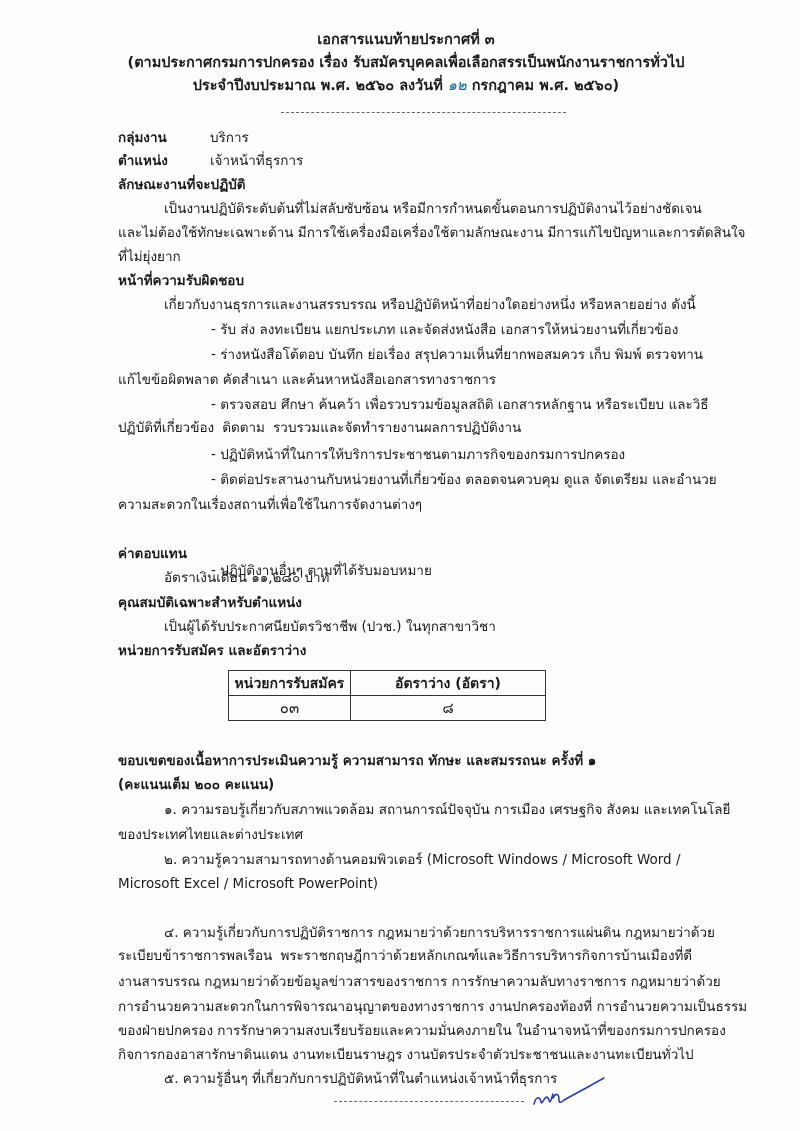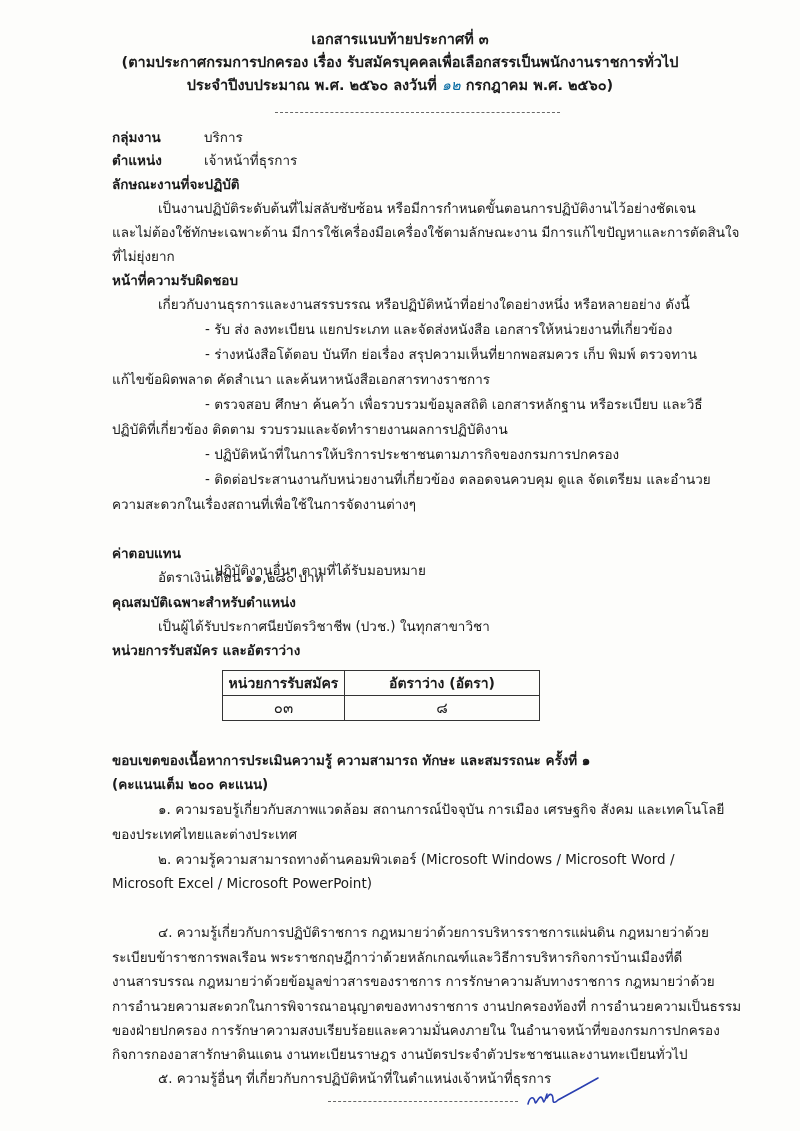--- a/index.html
+++ b/index.html
@@ -1,21 +1,21 @@
 <!DOCTYPE html>
 <html><head>
   <meta charset="utf-8">
   <style>
     html, body { margin: 0; padding: 0; }
     body {
       width: 800px; height: 1131px; background: #fdfdfb; overflow: hidden;
       position: relative; color: #1a1a1a;
       font-family: "DejaVu Sans", "Liberation Sans", sans-serif;
     }
-    .page { position: absolute; left: 0; top: 0; width: 664px; height: 1131px; }
+    .page { position: absolute; left: 6px; top: 0; width: 664px; height: 1131px; }
     .line { position: absolute; white-space: nowrap; font-size: 13.5px; line-height: 18px; }
     .b { font-weight: bold; }
     .c { text-align: center; left: 0; width: 800px; }
     .hdr { font-size: 14.5px; font-weight: bold; }
     .blue { color: #0369a1; font-weight: normal; font-style: italic; }
     .dash { position: absolute; border-top: 1px dashed #666; height: 0; }
     .lbl { display: inline-block; width: 92px; font-weight: bold; }
     table.t { position: absolute; left: 222px; top: 670px; width: 318px; border-collapse: collapse; }
     table.t th, table.t td { border: 1px solid #333; text-align: center; font-size: 15px; height: 24px; padding: 0; }
     table.t th { font-weight: bold; font-size: 14px; }
@@ -47,21 +47,21 @@
   <div class="line" style="left:158px; top:199px;">เป็นงานปฏิบัติระดับต้นที่ไม่สลับซับซ้อน หรือมีการกำหนดขั้นตอนการปฏิบัติงานไว้อย่างชัดเจน</div>
   <div class="line" style="left:112px; top:223px;">และไม่ต้องใช้ทักษะเฉพาะด้าน มีการใช้เครื่องมือเครื่องใช้ตามลักษณะงาน มีการแก้ไขปัญหาและการตัดสินใจ</div>
   <div class="line" style="left:112px; top:247px;">ที่ไม่ยุ่งยาก</div>
 
   <div class="line b" style="left:112px; top:271px;">หน้าที่ความรับผิดชอบ</div>
   <div class="line" style="left:158px; top:295px;">เกี่ยวกับงานธุรการและงานสรรบรรณ หรือปฏิบัติหน้าที่อย่างใดอย่างหนึ่ง หรือหลายอย่าง ดังนี้</div>
   <div class="line" style="left:205px; top:320px;">- รับ ส่ง ลงทะเบียน แยกประเภท และจัดส่งหนังสือ เอกสารให้หน่วยงานที่เกี่ยวข้อง</div>
   <div class="line" style="left:205px; top:345px;">- ร่างหนังสือโต้ตอบ บันทึก ย่อเรื่อง สรุปความเห็นที่ยากพอสมควร เก็บ พิมพ์ ตรวจทาน</div>
   <div class="line" style="left:112px; top:370px;">แก้ไขข้อผิดพลาด คัดสำเนา และค้นหาหนังสือเอกสารทางราชการ</div>
   <div class="line" style="left:205px; top:395px;">- ตรวจสอบ ศึกษา ค้นคว้า เพื่อรวบรวมข้อมูลสถิติ เอกสารหลักฐาน หรือระเบียบ และวิธี</div>
-  <div class="line" style="left:112px; top:420px;">ปฏิบัติที่เกี่ยวข้อง ติดตาม รวบรวมและจัดทำรายงานผลการปฏิบัติงาน</div>
+  <div class="line" style="left:112px; top:420px;font-family:Liberation Mono, monospace;">ปฏิบัติที่เกี่ยวข้อง ติดตาม รวบรวมและจัดทำรายงานผลการปฏิบัติงาน</div>
   <div class="line" style="left:205px; top:445px;">- ปฏิบัติหน้าที่ในการให้บริการประชาชนตามภารกิจของกรมการปกครอง</div>
   <div class="line" style="left:205px; top:470px;">- ติดต่อประสานงานกับหน่วยงานที่เกี่ยวข้อง ตลอดจนควบคุม ดูแล จัดเตรียม และอำนวย</div>
   <div class="line" style="left:112px; top:495px;">ความสะดวกในเรื่องสถานที่เพื่อใช้ในการจัดงานต่างๆ</div>
   <div class="line" style="left:205px; top:519px;margin-top:42px;">- ปฏิบัติงานอื่นๆ ตามที่ได้รับมอบหมาย</div>
 
   <div class="line b" style="left:112px; top:544px;">ค่าตอบแทน</div>
   <div class="line" style="left:158px; top:568px;">อัตราเงินเดือน ๑๑,๒๘๐ บาท</div>
 
   <div class="line b" style="left:112px; top:593px;">คุณสมบัติเฉพาะสำหรับตำแหน่ง</div>
   <div class="line" style="left:158px; top:617px;">เป็นผู้ได้รับประกาศนียบัตรวิชาชีพ (ปวช.) ในทุกสาขาวิชา</div>
@@ -82,21 +82,21 @@
     </tbody>
   </table>
 
   <div class="line b" style="left:112px; top:751px;">ขอบเขตของเนื้อหาการประเมินความรู้ ความสามารถ ทักษะ และสมรรถนะ ครั้งที่ ๑</div>
   <div class="line b" style="left:112px; top:775px;">(คะแนนเต็ม ๒๐๐ คะแนน)</div>
   <div class="line" style="left:158px; top:800px;">๑. ความรอบรู้เกี่ยวกับสภาพแวดล้อม สถานการณ์ปัจจุบัน การเมือง เศรษฐกิจ สังคม และเทคโนโลยี</div>
   <div class="line" style="left:112px; top:825px;">ของประเทศไทยและต่างประเทศ</div>
   <div class="line" style="left:158px; top:850px;">๒. ความรู้ความสามารถทางด้านคอมพิวเตอร์ (Microsoft Windows / Microsoft Word /</div>
   <div class="line" style="left:112px; top:874px;">Microsoft Excel / Microsoft PowerPoint)</div>
   <div class="line" style="left:158px; top:923px;">๔. ความรู้เกี่ยวกับการปฏิบัติราชการ กฎหมายว่าด้วยการบริหารราชการแผ่นดิน กฎหมายว่าด้วย</div>
-  <div class="line" style="left:112px; top:948px;">ระเบียบข้าราชการพลเรือน พระราชกฤษฎีกาว่าด้วยหลักเกณฑ์และวิธีการบริหารกิจการบ้านเมืองที่ดี</div>
+  <div class="line" style="left:112px; top:948px;font-family:Liberation Mono, monospace;">ระเบียบข้าราชการพลเรือน พระราชกฤษฎีกาว่าด้วยหลักเกณฑ์และวิธีการบริหารกิจการบ้านเมืองที่ดี</div>
   <div class="line" style="left:112px; top:972px;">งานสารบรรณ กฎหมายว่าด้วยข้อมูลข่าวสารของราชการ การรักษาความลับทางราชการ กฎหมายว่าด้วย</div>
   <div class="line" style="left:112px; top:997px;">การอำนวยความสะดวกในการพิจารณาอนุญาตของทางราชการ งานปกครองท้องที่ การอำนวยความเป็นธรรม</div>
   <div class="line" style="left:112px; top:1021px;">ของฝ่ายปกครอง การรักษาความสงบเรียบร้อยและความมั่นคงภายใน ในอำนาจหน้าที่ของกรมการปกครอง</div>
   <div class="line" style="left:112px; top:1045px;">กิจการกองอาสารักษาดินแดน งานทะเบียนราษฎร งานบัตรประจำตัวประชาชนและงานทะเบียนทั่วไป</div>
   <div class="line" style="left:158px; top:1069px;">๕. ความรู้อื่นๆ ที่เกี่ยวกับการปฏิบัติหน้าที่ในตำแหน่งเจ้าหน้าที่ธุรการ</div>
 
   <div class="dash" style="left:328px; top:1101px; width:190px;"></div>
   <svg class="sig" viewBox="0 0 100 40">
     <path d="M8 34 C10 26, 14 26, 15 32 C16 36, 19 24, 22 28 C24 31, 23 34, 25 30 L27 24 M27 28 C30 22, 33 24, 33 30 C33 34, 36 32, 38 30 L60 18 L78 8" fill="none" stroke="#2a3fb0" stroke-width="1.6" stroke-linecap="round" stroke-linejoin="round"></path>
   </svg>

